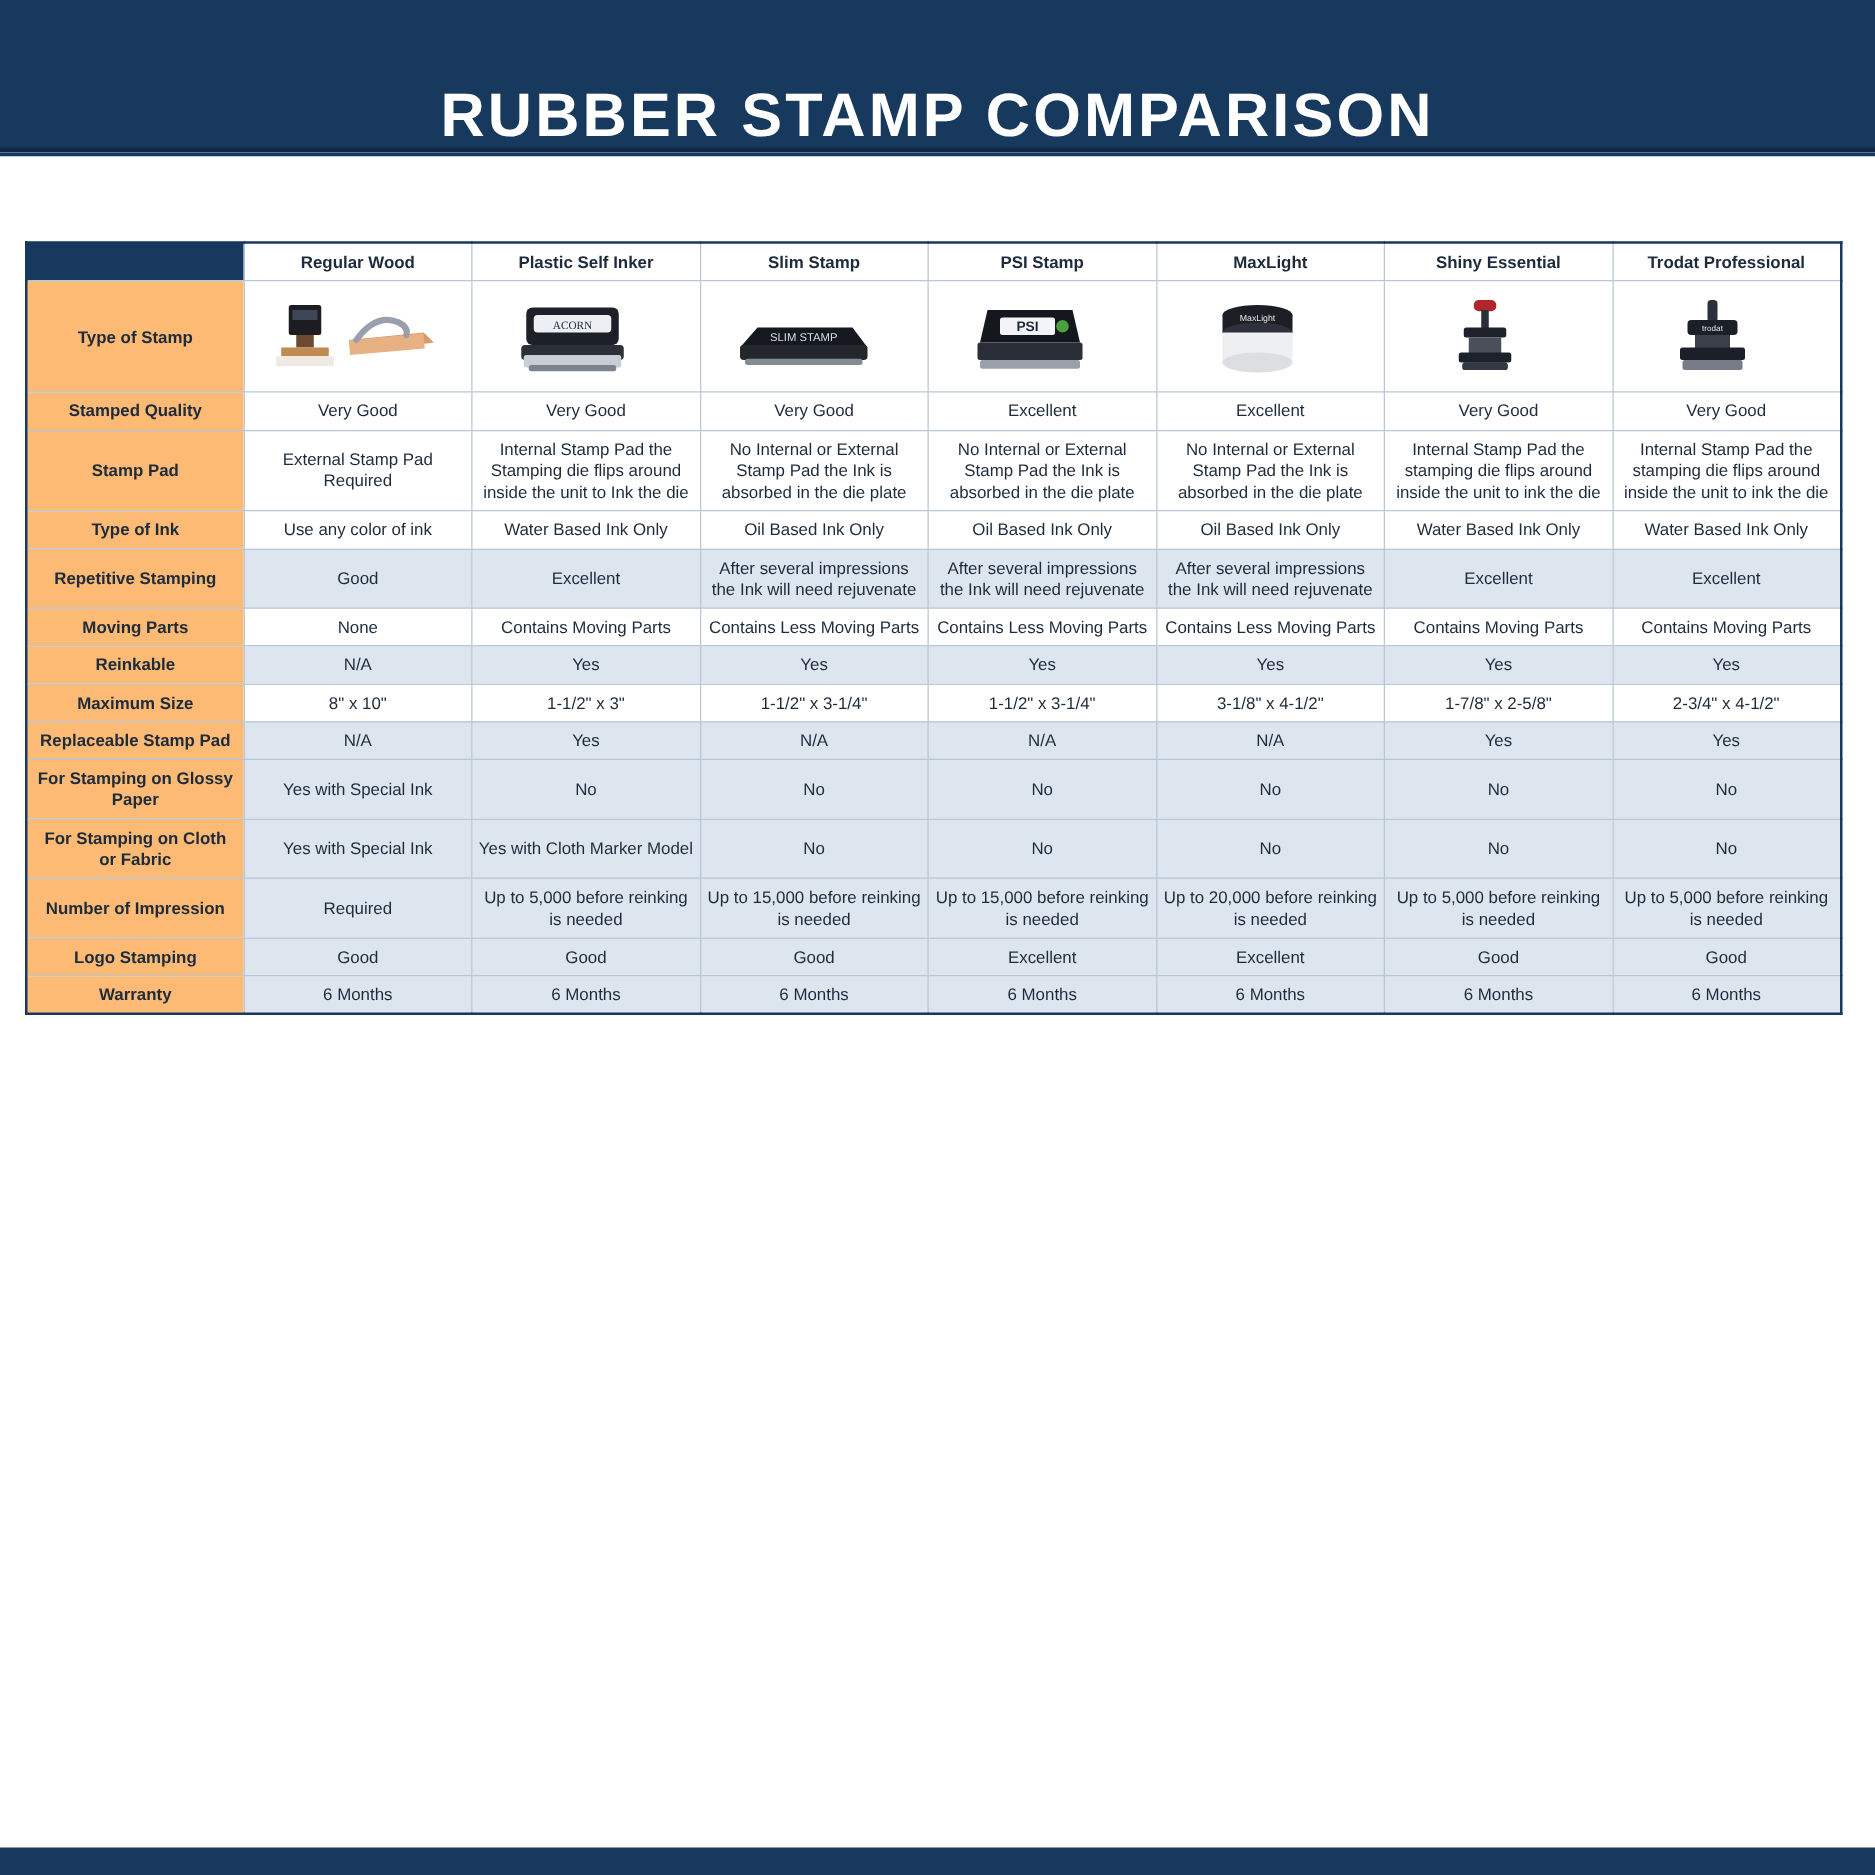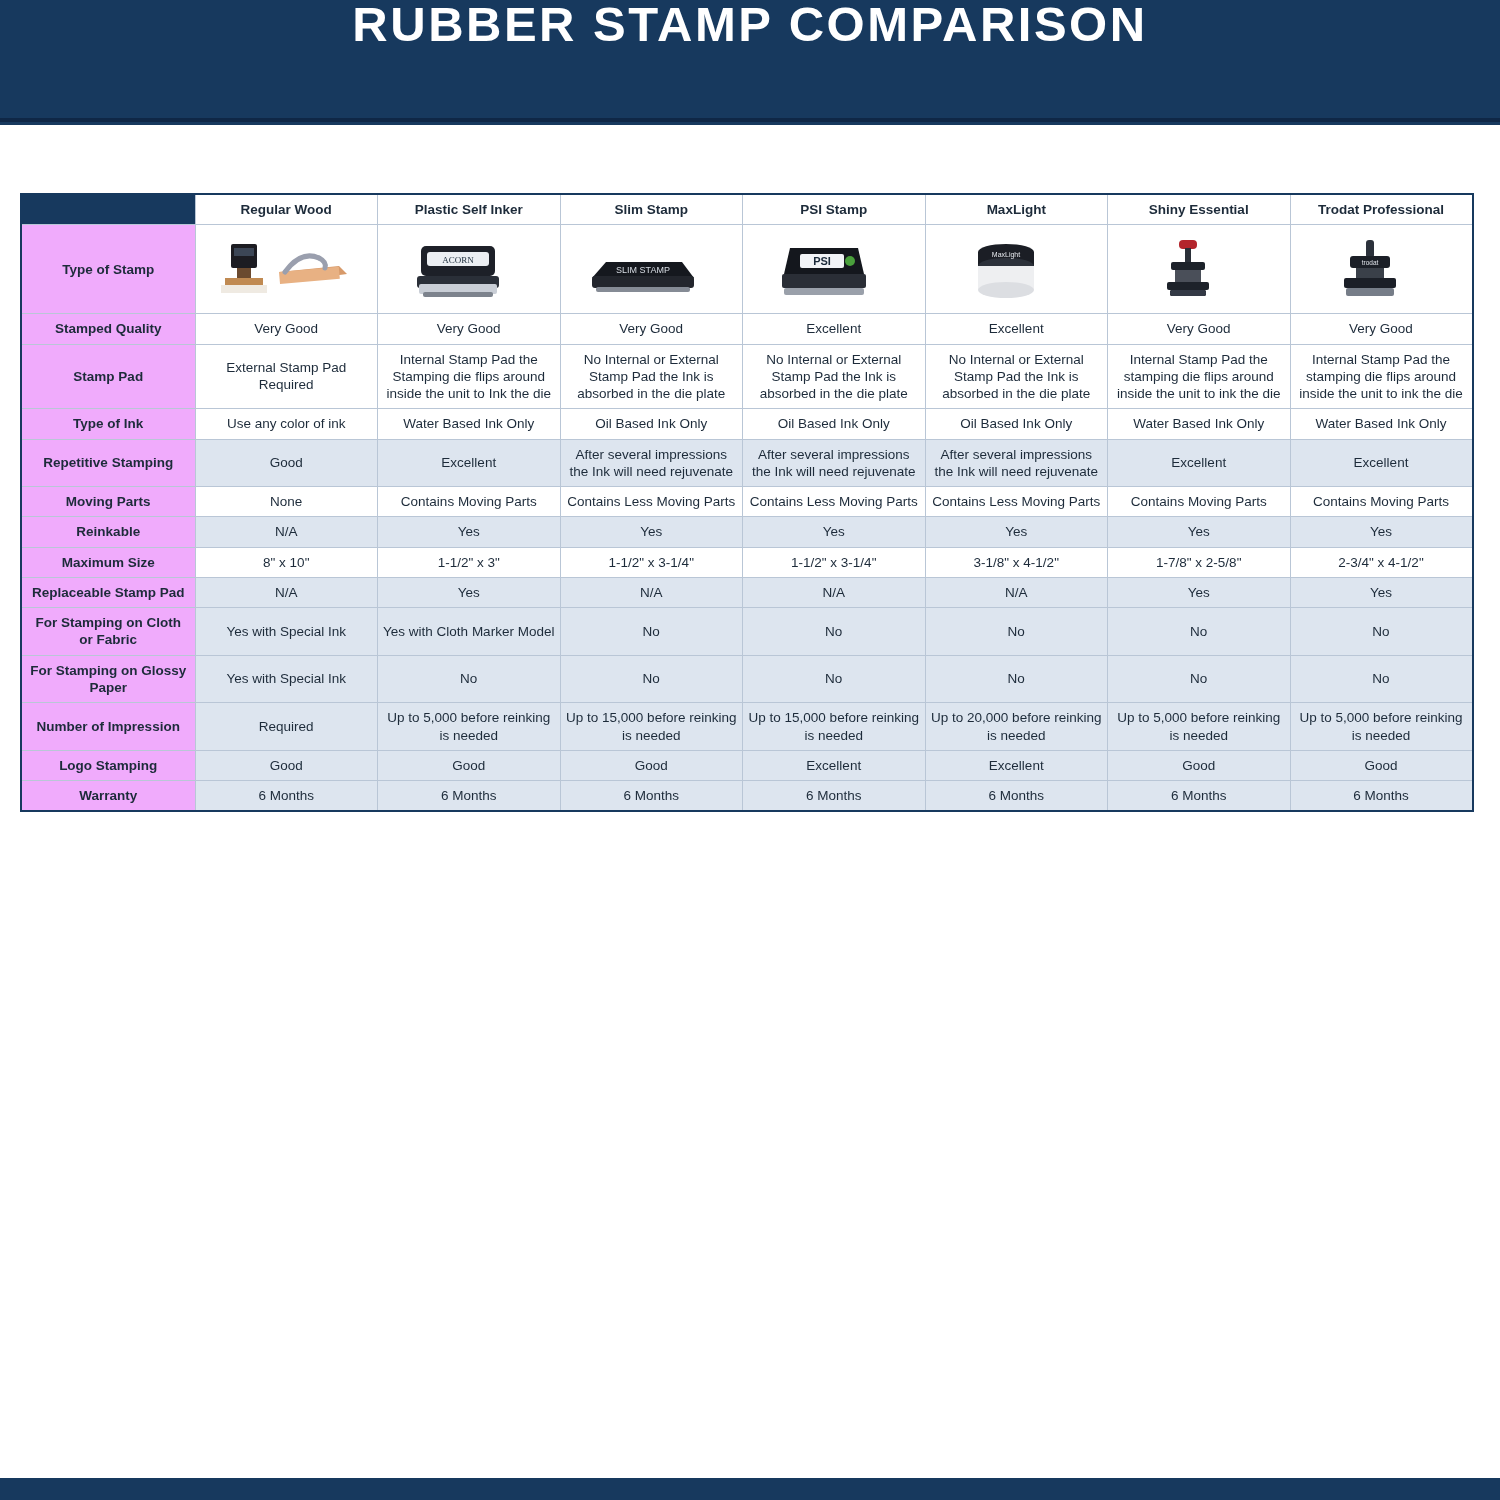--- a/index.html
+++ b/index.html
@@ -18,21 +18,21 @@
     width: 1500px;
     height: 1500px;
     background: #ffffff;
     box-sizing: border-box;
   }
   
   .header {
     height: 118px;
     background: #17395e;
     display: flex;
-    align-items: flex-start;
+    align-items: flex-end;
     justify-content: center;
     border-bottom: 4px solid #0f2746;
   }
   .header-title {
     color: #ffffff;
     font-size: 49px;
     font-weight: bold;
     letter-spacing: 2.5px;
     text-align: center;
     line-height: 1;
@@ -70,21 +70,21 @@
     font-size: 13.5px;
     line-height: 1.28;
     padding: 6px 5px;
     box-sizing: border-box;
   }
   
   col.c-label { width: 174px; }
   col.c-data  { width: 182.5px; }
 
   td.rowlabel {
-    background: #f0abfc;
+    background: #fdba74;
     color: #ffffff;
     font-weight: bold;
     font-size: 14.5px;
     text-align: left;
     padding-left: 14px;
     border: 1px solid #17395e;
     line-height: 1.25;
   }
   th.colhead {
     background: #ffffff;
@@ -337,34 +337,34 @@
           <td>N/A</td>
           <td>Yes</td>
           <td>N/A</td>
           <td>N/A</td>
           <td>N/A</td>
           <td>Yes</td>
           <td>Yes</td>
         </tr>
 
         <tr class="band">
+          <td class="rowlabel">For Stamping on Glossy Paper</td>
+          <td>Yes with Special Ink</td>
+          <td>No</td>
+          <td>No</td>
+          <td>No</td>
+          <td>No</td>
+          <td>No</td>
+          <td>No</td>
+        </tr>
+
+        <tr class="band">
           <td class="rowlabel">For Stamping on Cloth or Fabric</td>
           <td>Yes with Special Ink</td>
           <td>Yes with Cloth Marker Model</td>
-          <td>No</td>
-          <td>No</td>
-          <td>No</td>
-          <td>No</td>
-          <td>No</td>
-        </tr>
-
-        <tr class="band">
-          <td class="rowlabel">For Stamping on Glossy Paper</td>
-          <td>Yes with Special Ink</td>
-          <td>No</td>
           <td>No</td>
           <td>No</td>
           <td>No</td>
           <td>No</td>
           <td>No</td>
         </tr>
 
         <tr class="band">
           <td class="rowlabel">Number of Impression</td>
           <td>Required</td>

